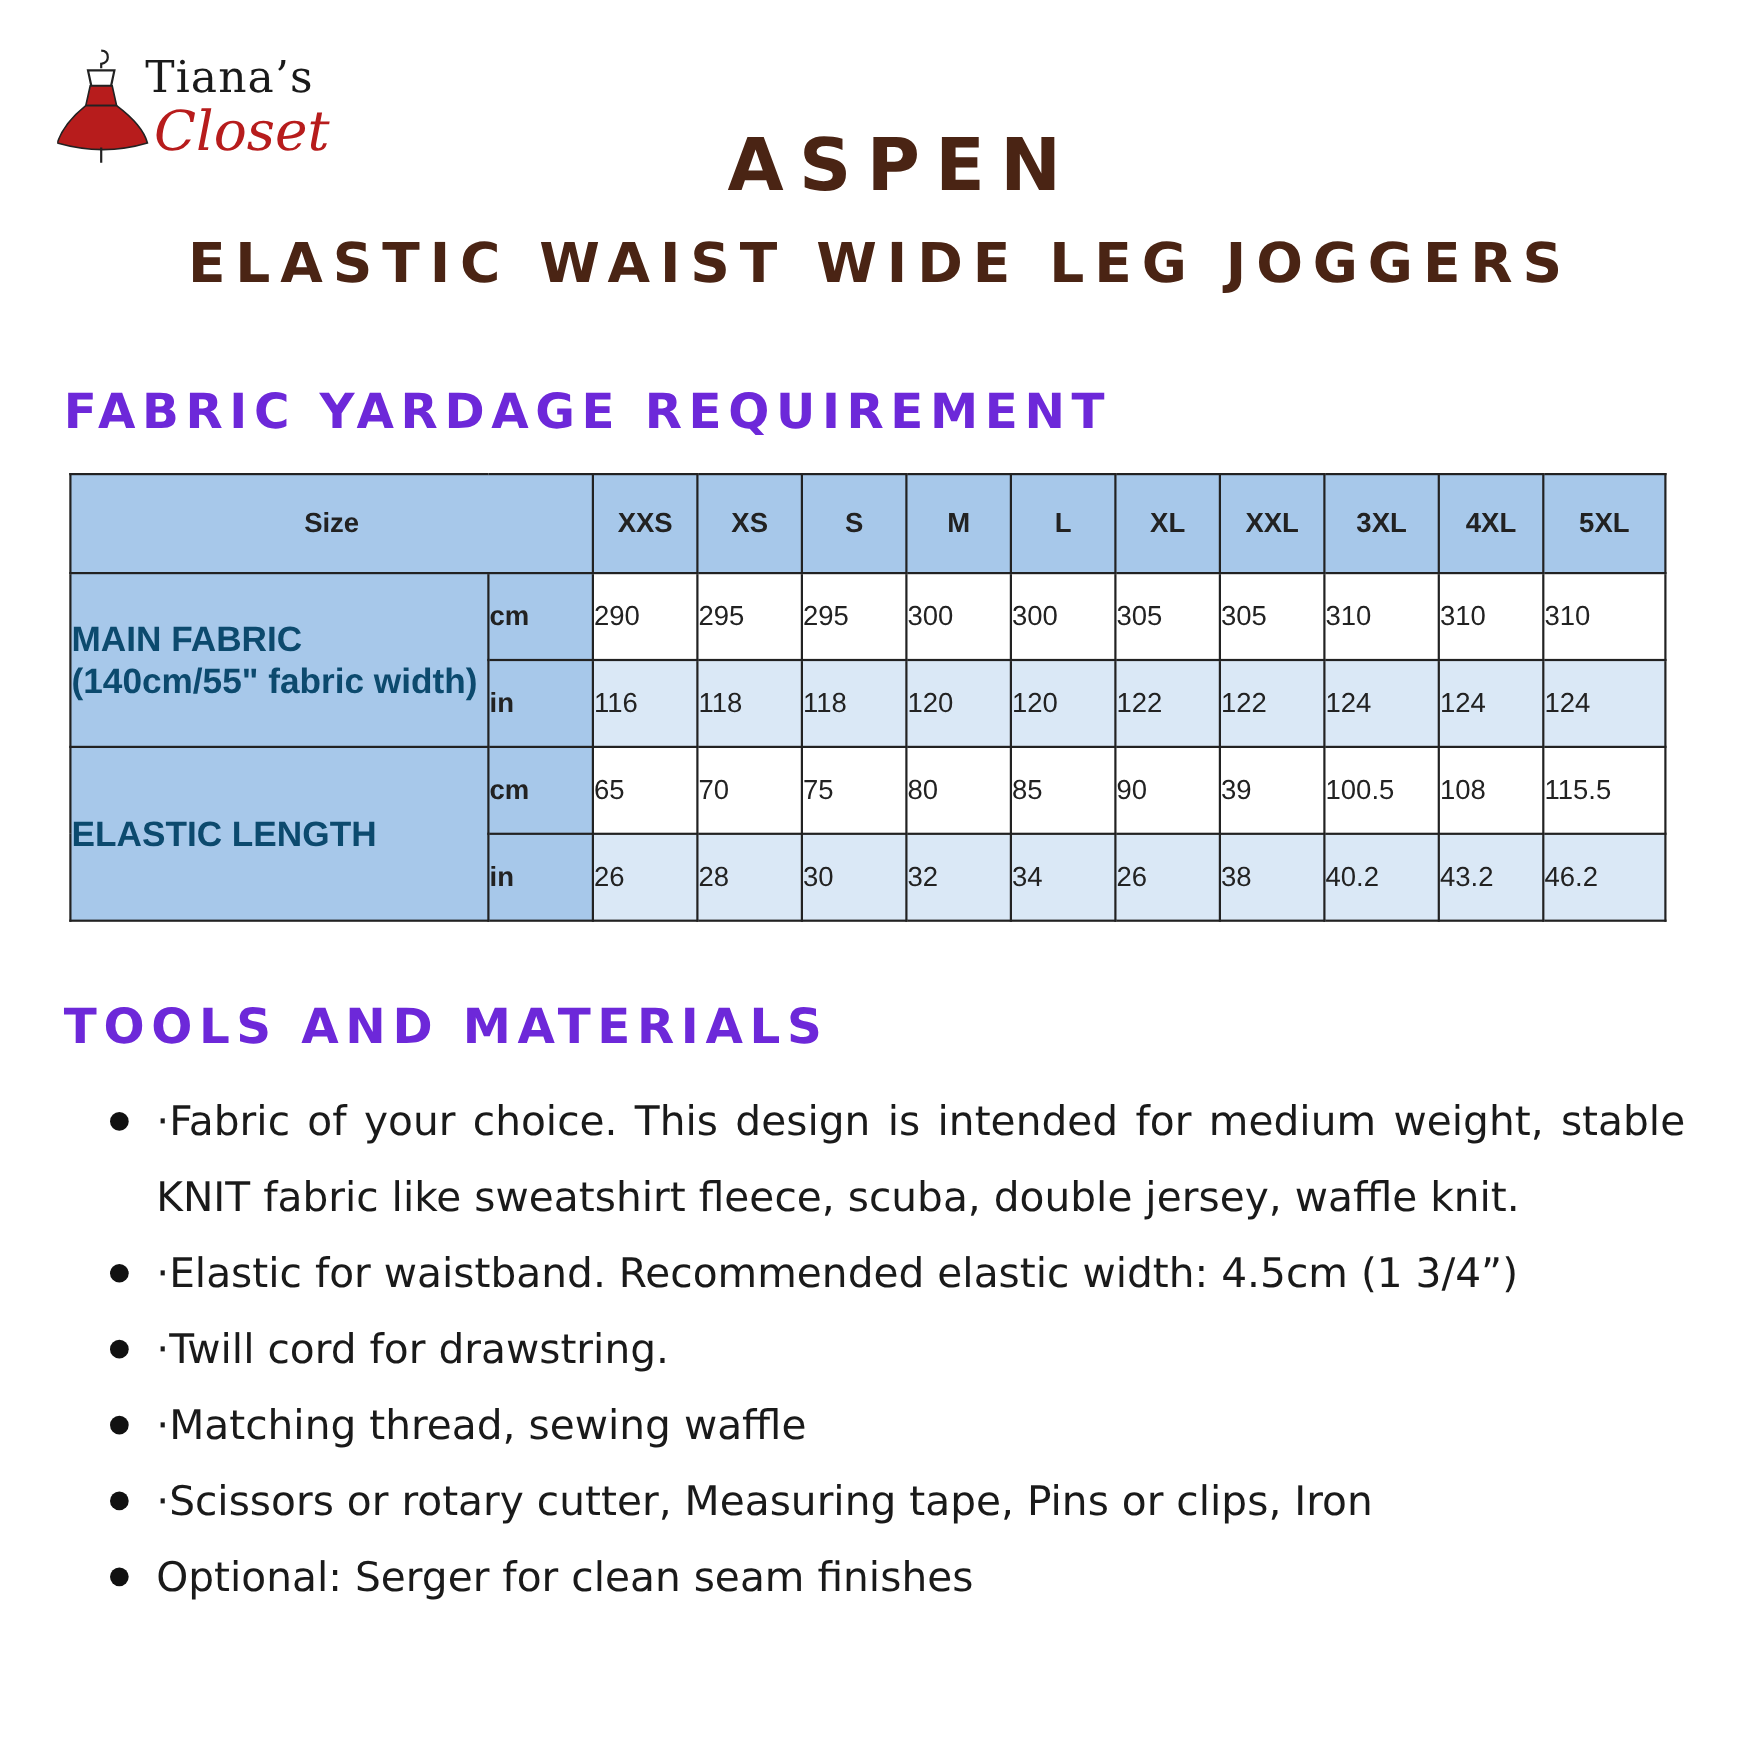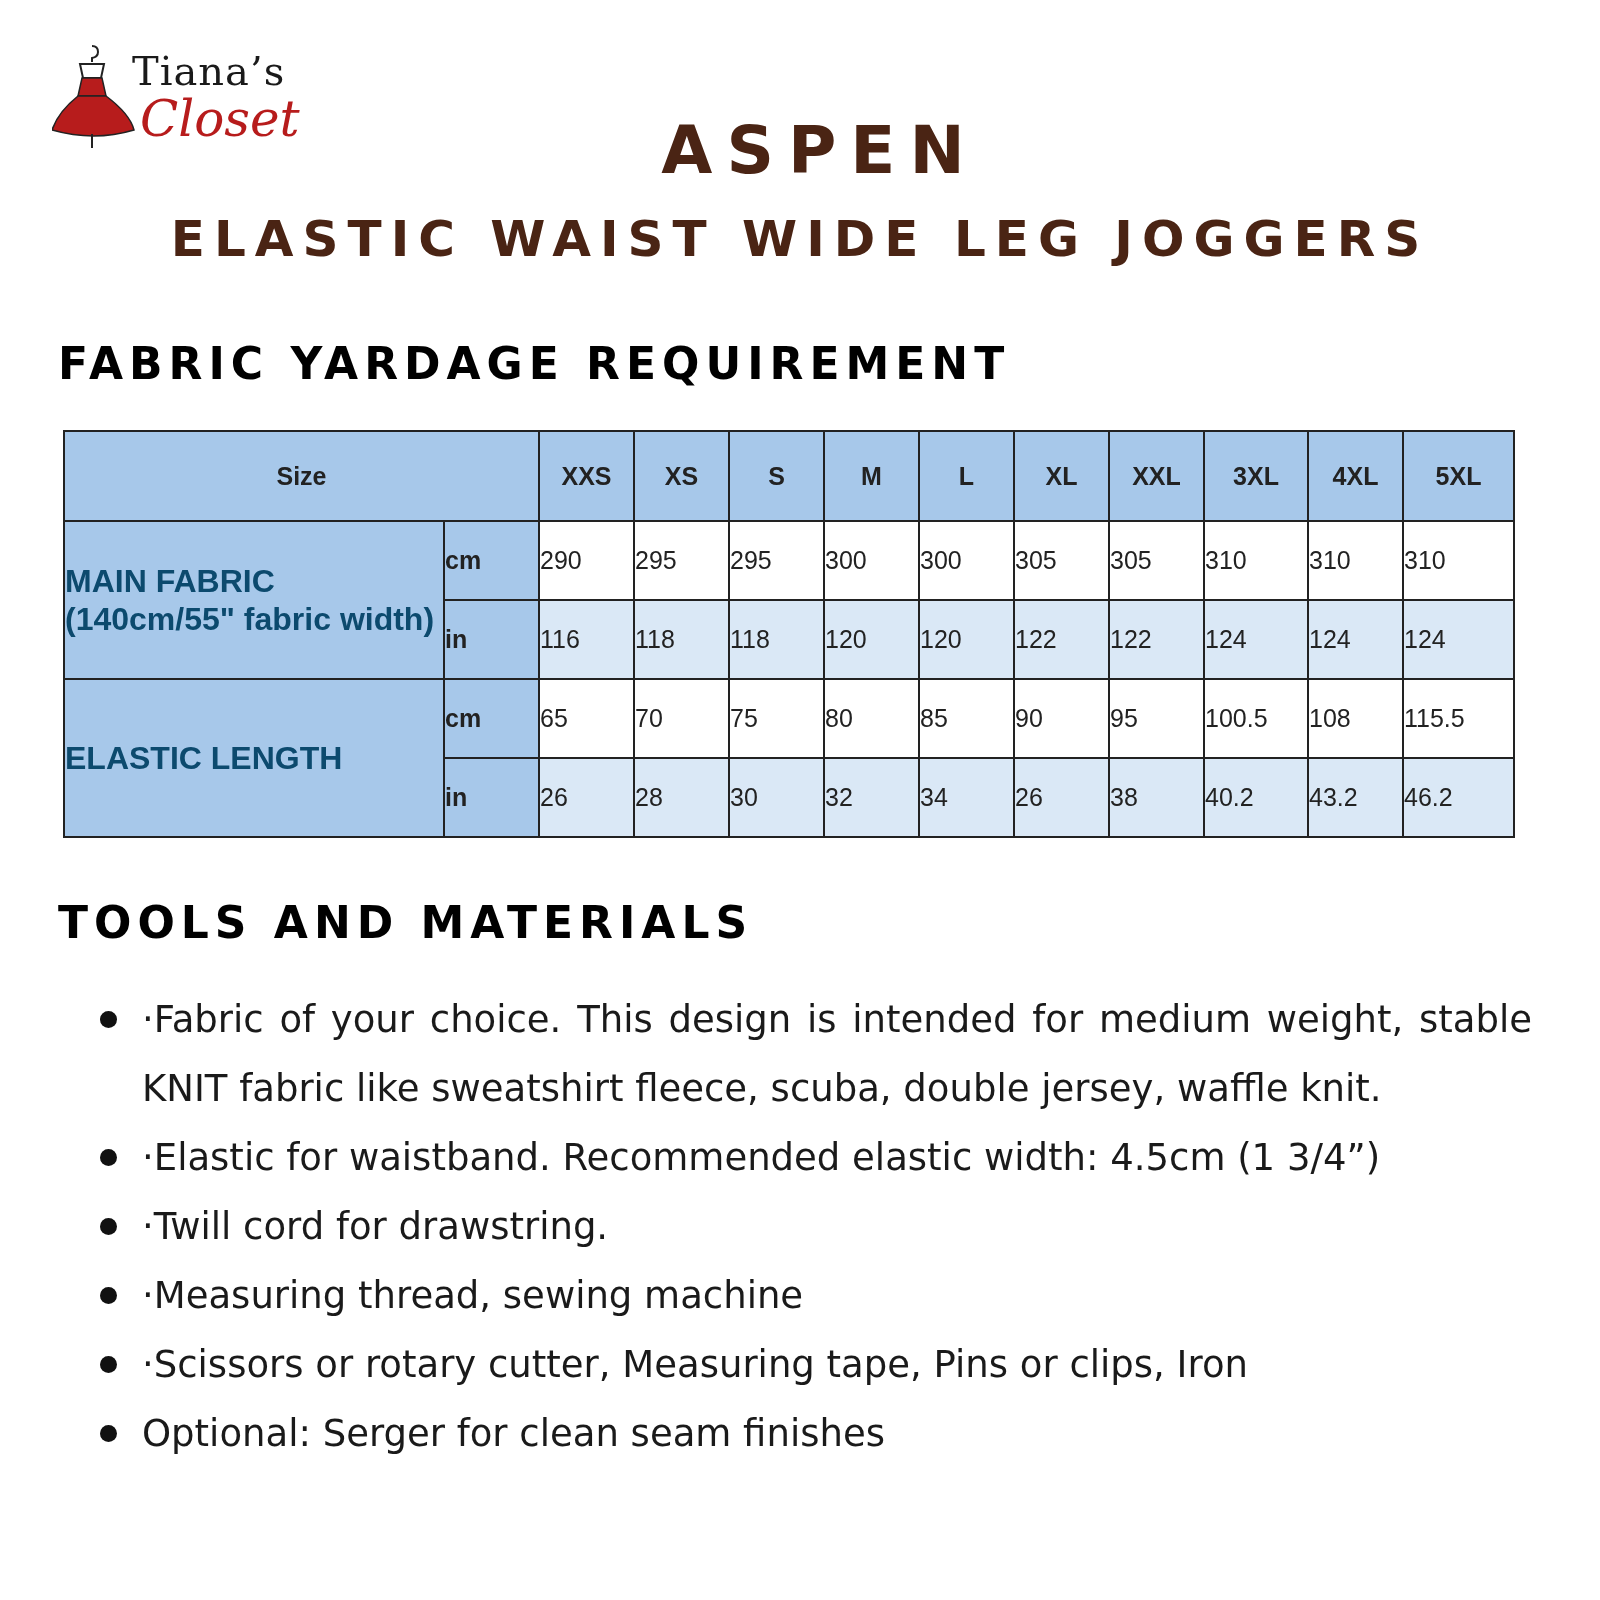--- a/index.html
+++ b/index.html
@@ -7,21 +7,21 @@
 
   .logo { position: absolute; left: 52px; top: 42px; width: 240px; height: 110px; }
   .logo svg { position: absolute; left: 0; top: 0; }
   .logo .brand-top { position: absolute; left: 80px; top: 6px; font-family: "DejaVu Serif", serif; font-size: 40px; color: #1a1a1a; letter-spacing: 1px; }
   .logo .brand-bottom { position: absolute; left: 88px; top: 48px; font-family: "DejaVu Serif", serif; font-style: italic; font-size: 50px; color: #b71c1c; }
 
   .title { position: absolute; left: 0; width: 1600px; text-align: center; color: #4a2414; font-family: "DejaVu Sans", sans-serif; font-weight: bold; }
   .title-main { top: 112px; font-size: 66px; letter-spacing: 14px; padding-left: 20px; }
   .title-sub { top: 210px; font-size: 50px; letter-spacing: 9px; }
 
-  .section-heading { position: absolute; left: 58px; color: #000000; font-weight: bold; font-size: 44px; letter-spacing: 6px; font-family: "DejaVu Sans", sans-serif; }
+  .section-heading { position: absolute; left: 58px; color: #6d28d9; font-weight: bold; font-size: 44px; letter-spacing: 6px; font-family: "DejaVu Sans", sans-serif; margin-top: 11px; }
   .h-fabric { top: 338px; }
   .h-tools { top: 897px; }
 
   table.yardage { position: absolute; left: 63px; top: 430px; border-collapse: collapse; font-family: "Liberation Sans", sans-serif; }
   table.yardage td, table.yardage th { border: 2px solid #222; vertical-align: middle; font-size: 25px; color: #222; padding: 0; }
   table.yardage th { background: #a7c8ea; font-weight: bold; height: 88px; }
   table.yardage td.label { background: #a7c8ea; font-weight: bold; color: #0c4a6e; font-size: 32px; line-height: 38px; }
   table.yardage td.unit { background: #a7c8ea; font-weight: bold; width: 93px; }
   table.yardage tr.cm td.val { background: #ffffff; border-radius: 15px; }
   table.yardage tr.in td.val { background: #dae8f6; }
@@ -114,21 +114,21 @@
     <td class="label" rowspan="2">
       <div>ELASTIC LENGTH</div>
     </td>
     <td class="unit">cm</td>
     <td class="val">65</td>
     <td class="val">70</td>
     <td class="val">75</td>
     <td class="val">80</td>
     <td class="val">85</td>
     <td class="val">90</td>
-    <td class="val">95</td>
+    <td class="val">39</td>
     <td class="val">100.5</td>
     <td class="val">108</td>
     <td class="val">115.5</td>
   </tr>
   <tr class="in">
     <td class="unit">in</td>
     <td class="val">26</td>
     <td class="val">28</td>
     <td class="val">30</td>
     <td class="val">32</td>
@@ -141,16 +141,16 @@
   </tr>
 </tbody>
   </table>
 
 <div class="section-heading h-tools">TOOLS AND MATERIALS</div>
 
 <ul class="tools">
   <li><span class="bullet"></span><span>·Fabric of your choice. This design is intended for medium weight, stable KNIT fabric like sweatshirt fleece, scuba, double jersey, waffle knit.</span></li>
   <li><span class="bullet"></span><span>·Elastic for waistband. Recommended elastic width: 4.5cm (1 3/4”)</span></li>
   <li><span class="bullet"></span><span>·Twill cord for drawstring.</span></li>
-  <li><span class="bullet"></span><span>·Measuring thread, sewing machine</span></li>
+  <li><span class="bullet"></span><span>·Matching thread, sewing waffle</span></li>
   <li><span class="bullet"></span><span>·Scissors or rotary cutter, Measuring tape, Pins or clips, Iron</span></li>
   <li><span class="bullet"></span><span>Optional: Serger for clean seam finishes</span></li>
 </ul>
 
 </body></html>

